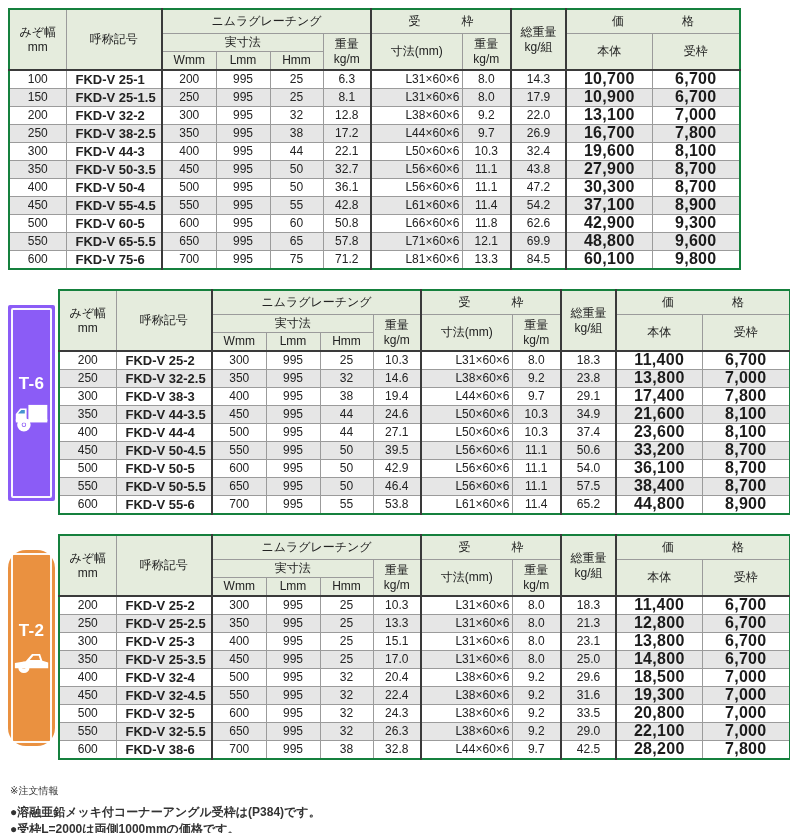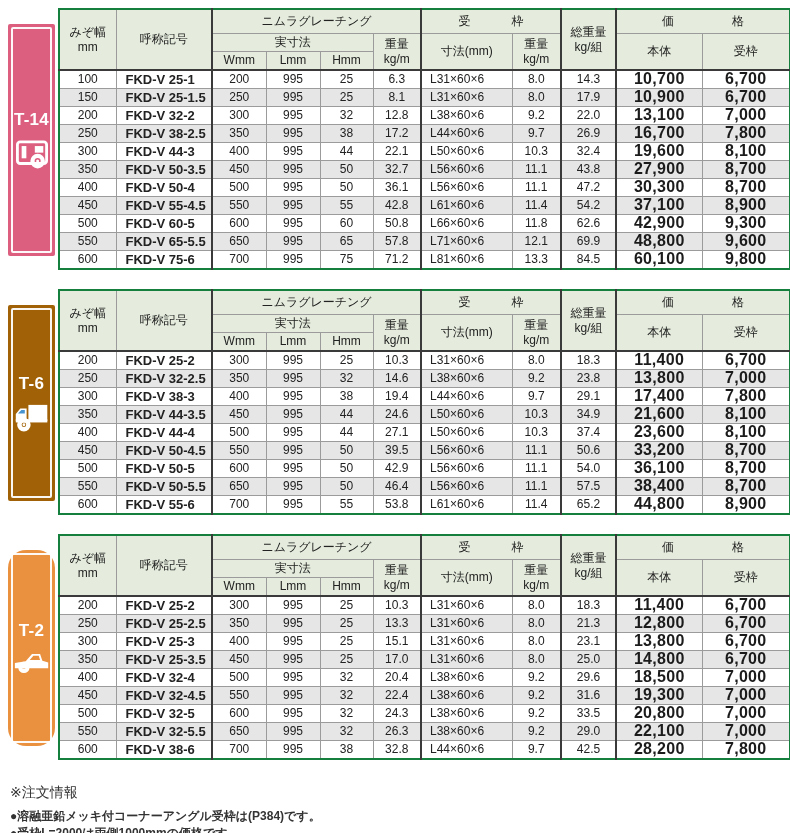--- a/index.html
+++ b/index.html
@@ -37,48 +37,34 @@
     height:17px;padding:0 2px;line-height:1.05;
   }
   .grating-table tbody tr:first-child td{border-top:2px solid #3a3a3a;}
   .grating-table tbody tr:nth-child(even){background:#e6e6e6;}
   .bl-thick{border-left:2px solid #3a3a3a !important;}
   .grating-table td:nth-child(3),
   .grating-table td:nth-child(7),
   .grating-table td:nth-child(9),
   .grating-table td:nth-child(10){border-left:2px solid #3a3a3a;}
   .grating-table td:nth-child(2){font-weight:bold;text-align:left;padding-left:9px;font-size:13px;}
-  .grating-table td:nth-child(7){text-align:left;padding-left:8px;}
+  .grating-table td:nth-child(7){text-align:right;padding-left:8px;}
   .grating-table td:nth-child(10),
   .grating-table td:nth-child(11){font-weight:bold;font-size:16px;letter-spacing:.3px;color:#1b1b1b;}
   .spread-inner{display:flex;justify-content:space-around;padding:0 14px;}
   .notes{margin:24px 0 0 10px;}
-  .notes-title{font-size:14px;color:#333;margin:0 0 6px 0;}
+  .notes-title{font-size:10px;color:#333;margin:0 0 6px 0;}
   .note-line{font-size:12px;font-weight:bold;color:#333;line-height:1.4;}
 </style>
 </head>
 <body>
 
 <div class="page">
 
   <div class="section">
-    <div class="label-bar" style="background-color: rgb(221, 95, 128); --bar: #dd5f80;">
-      <div class="label-inner">
-        <div class="label-text">T-14</div>
-        <div class="label-icon">
-          <svg viewBox="0 0 36 34" width="34" height="32">
-            <rect x="2.5" y="3" width="31" height="23" rx="3" fill="none" stroke="#fff" stroke-width="3"></rect>
-            <rect x="21" y="7.5" width="9" height="7" fill="#fff"></rect>
-            <rect x="7" y="7.5" width="5" height="13" fill="#fff"></rect>
-            <circle cx="24" cy="23.5" r="5.5" fill="none" stroke="#fff" stroke-width="4.5"></circle>
-            <circle cx="24" cy="23.5" r="1.6" fill="#fff"></circle>
-          </svg>
-        </div>
-      </div>
-    </div>
     <table class="grating-table">
       <colgroup>
         <col style="width:57px">
           <col style="width:96px">
           <col style="width:54px">
           <col style="width:54px">
         <col style="width:53px">
           <col style="width:48px">
           <col style="width:91px">
           <col style="width:49px">
@@ -261,21 +247,21 @@
             <td>13.3</td>
             <td>84.5</td>
             <td>60,100</td>
             <td>9,800</td>
           </tr>
         </tbody>
     </table>
   </div>
 
   <div class="section">
-    <div class="label-bar" style="background-color: #a16207; --bar: #4793cf;">
+    <div class="label-bar" style="background-color: #8b5cf6; --bar: #4793cf;">
       <div class="label-inner">
         <div class="label-text">T-6</div>
         <div class="label-icon">
           <svg viewBox="0 0 40 32" width="36" height="29">
             <rect x="16" y="2" width="21" height="18" fill="#fff"></rect>
             <path d="M2 20 L2 12 L7 6 L14 6 L14 20 Z" fill="#fff"></path>
             <path d="M4.5 11.5 L8.2 7.8 L12 7.8 L12 11.5 Z" fill="var(--bar)"></path>
             <rect x="2" y="18" width="35" height="3.5" fill="#fff"></rect>
             <circle cx="11" cy="24" r="5" fill="none" stroke="#fff" stroke-width="5"></circle>
             <circle cx="11" cy="24" r="1.6" fill="#fff"></circle>

